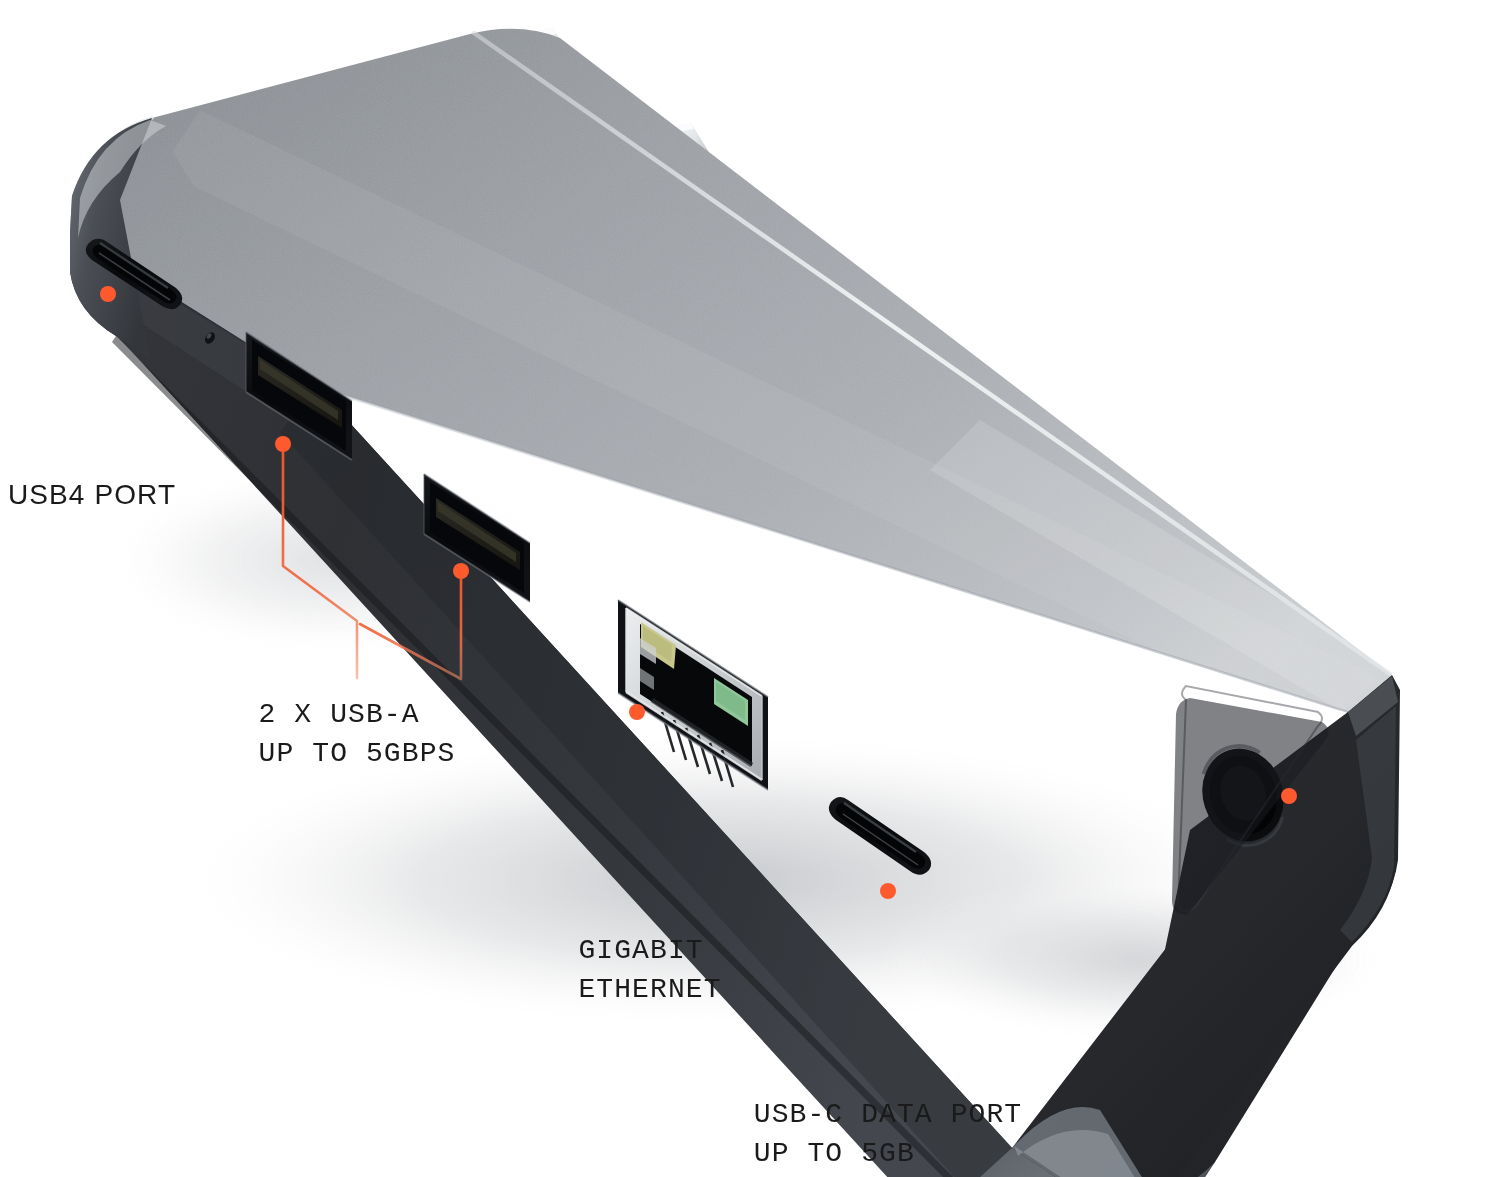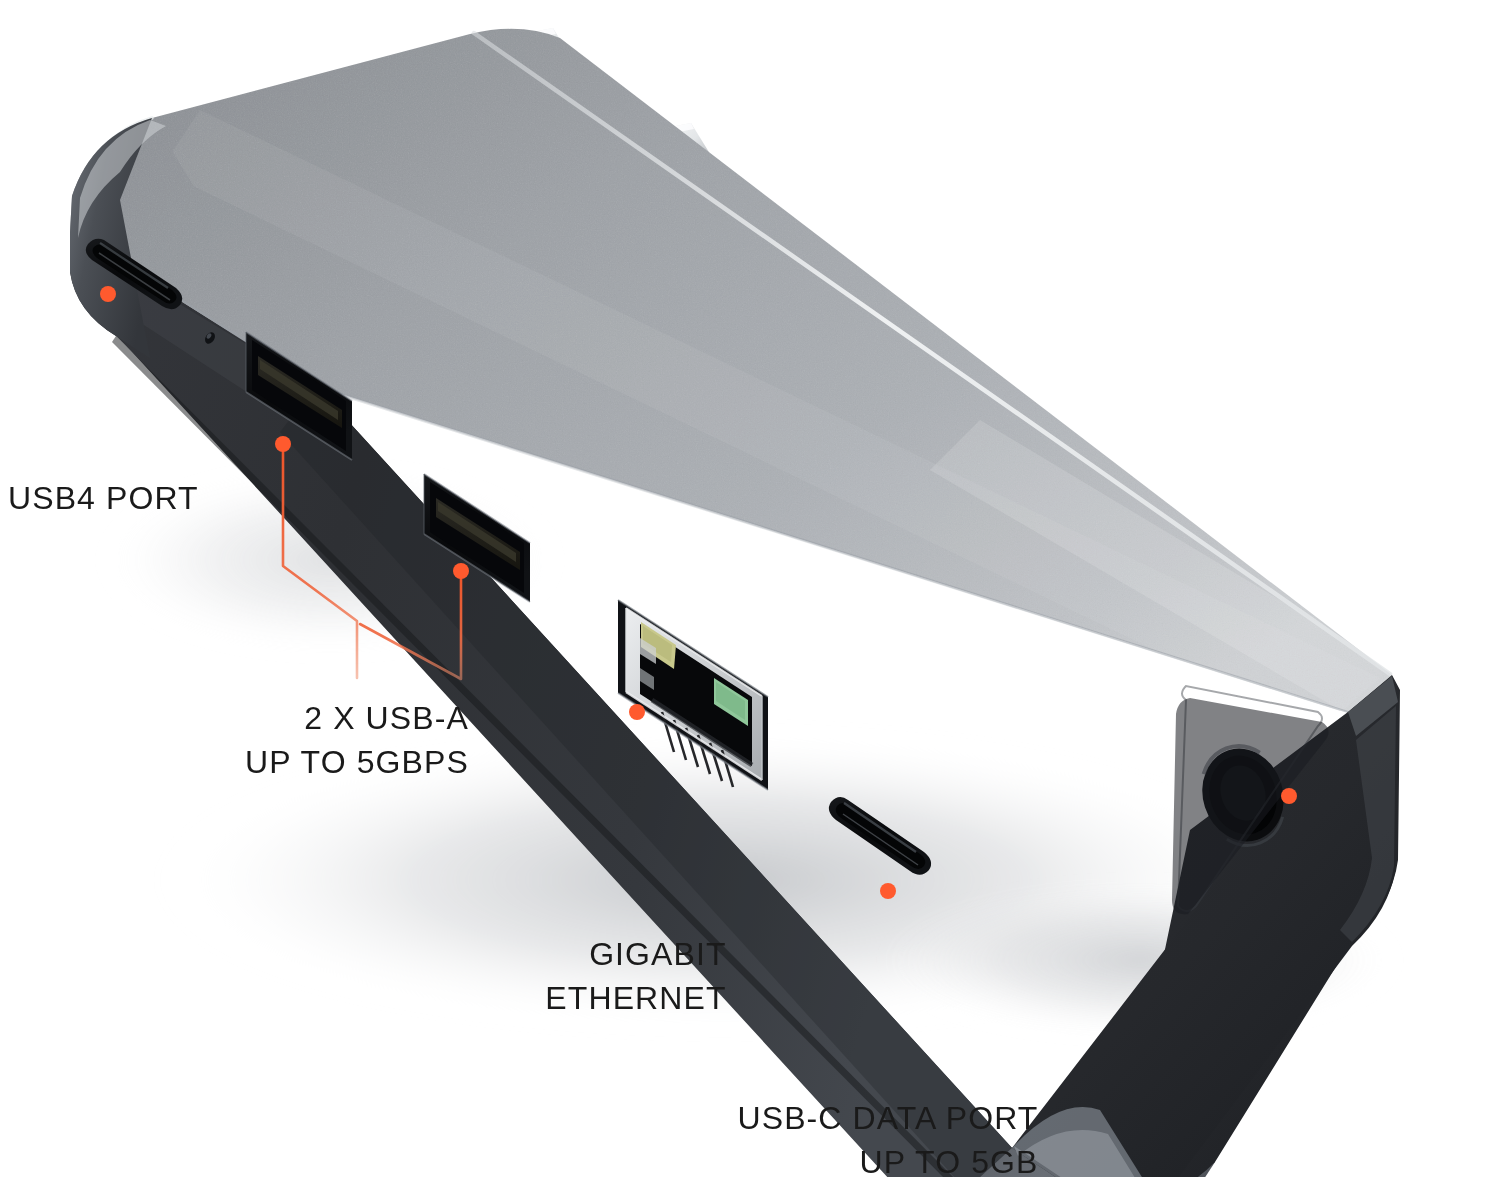--- a/index.html
+++ b/index.html
@@ -21,29 +21,29 @@
   #art {
     position: absolute;
     inset: 0;
     width: 1500px;
     height: 1177px;
   }
   .callout-label {
     position: absolute;
     color: #1a1a1a;
     font-family: "Liberation Sans", sans-serif;
-    font-size: 32px;
+    font-size: 28px;
     font-weight: 400;
     letter-spacing: 1.1px;
     line-height: 1.38;
     white-space: pre;
     user-select: none;
   }
   .callout-label.align-left   { text-align: left;   transform: translateX(0); }
-  .callout-label.align-center { text-align: right; transform: translateX(-50%); }
+  .callout-label.align-center { text-align: left; transform: translateX(-50%); font-family: Liberation Mono, monospace; }
 </style>
 </head>
 <body>
 
 <div id="stage">
 
   <svg id="art" viewBox="0 0 1500 1177" xmlns="http://www.w3.org/2000/svg">
     <defs>
 
       <linearGradient id="gTop" x1="0.05" y1="0.15" x2="0.95" y2="0.85">
@@ -379,20 +379,20 @@
       <circle cx="888" cy="891" r="8"></circle>
       <circle cx="1289" cy="796" r="8"></circle>
     </g>
   </svg>
 
   <div class="callout-label align-left" style="left:8px; top:476px;">USB4 PORT</div>
 
   <div class="callout-label align-center" style="left:357px; top:696px;">2 X USB-A
 UP TO 5GBPS</div>
 
-  <div class="callout-label align-center" style="left:636px; top:932px;">GIGABIT
+  <div class="callout-label align-center" style="left:650px; top:932px;">GIGABIT
 ETHERNET</div>
 
   <div class="callout-label align-center" style="left:888px; top:1096px;">USB-C DATA PORT
 UP TO 5GB</div>
 
 
 </div>
 
 </body></html>

